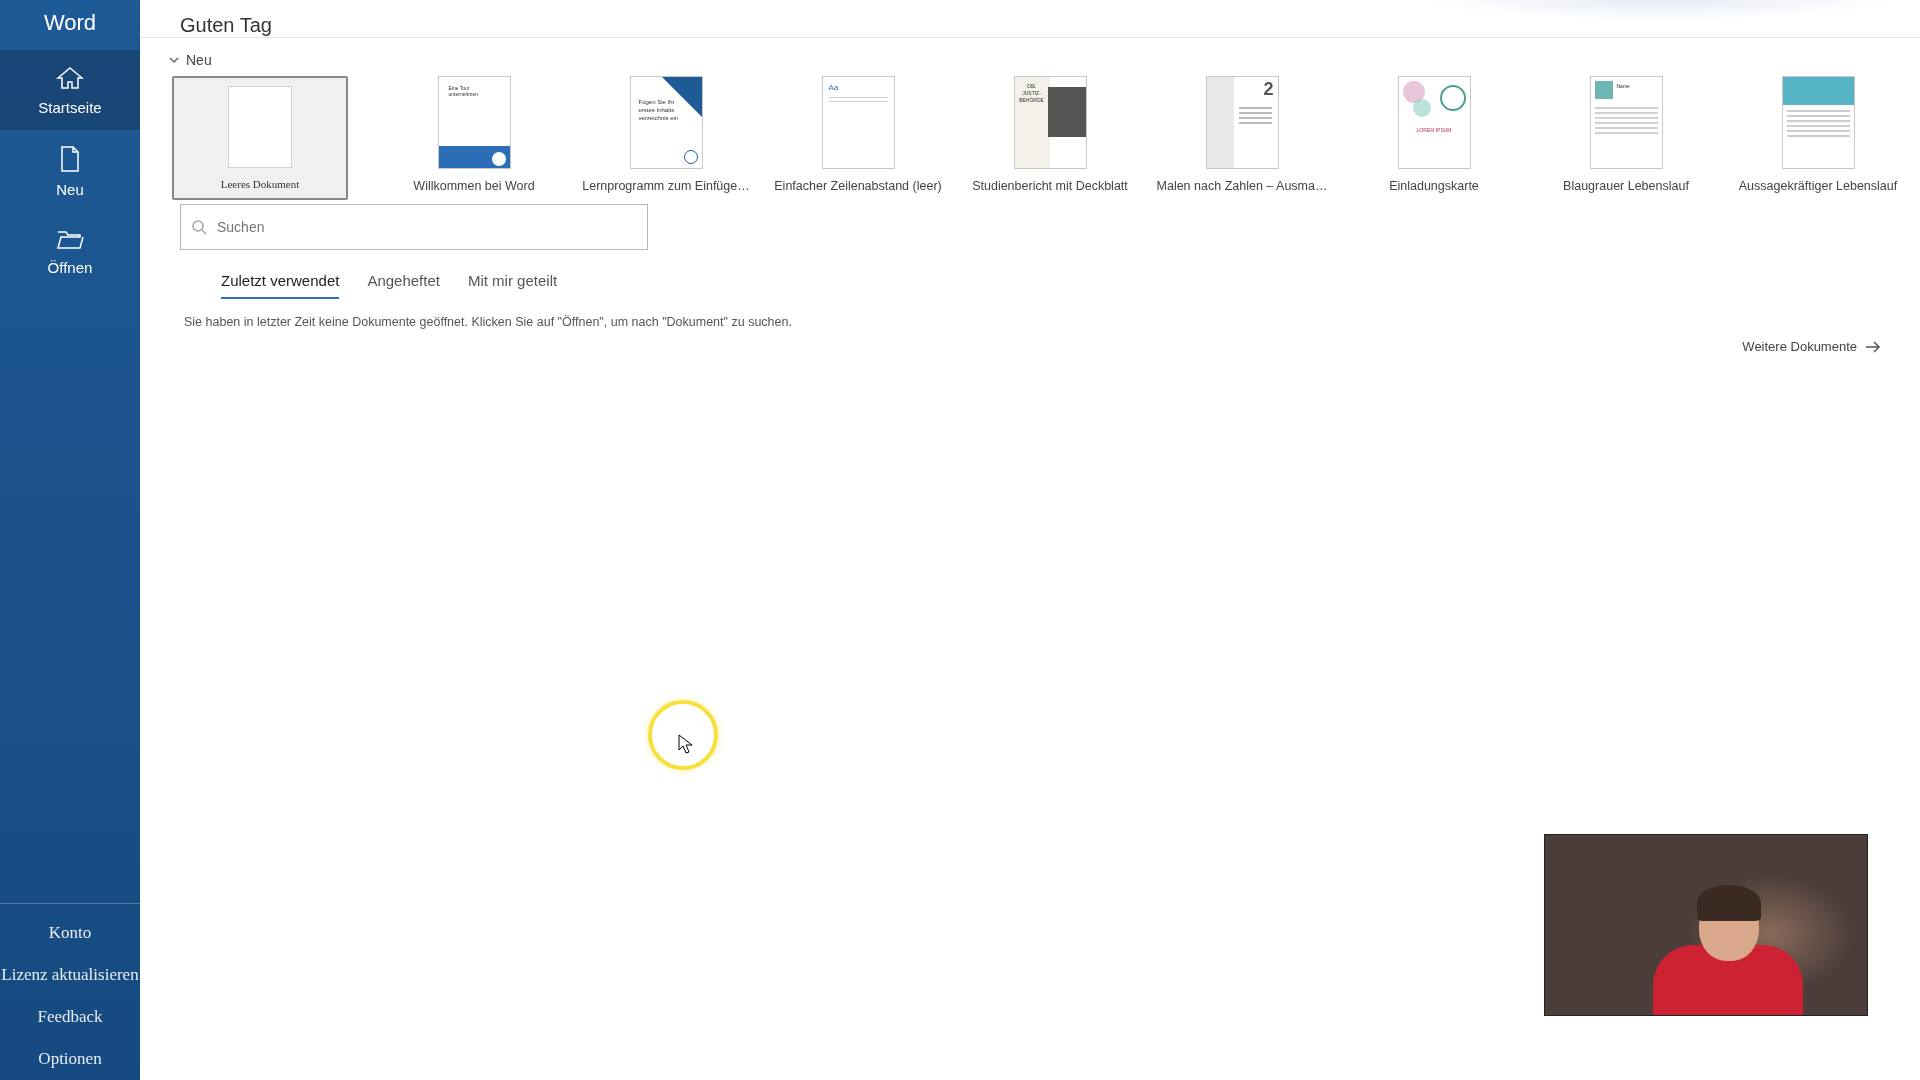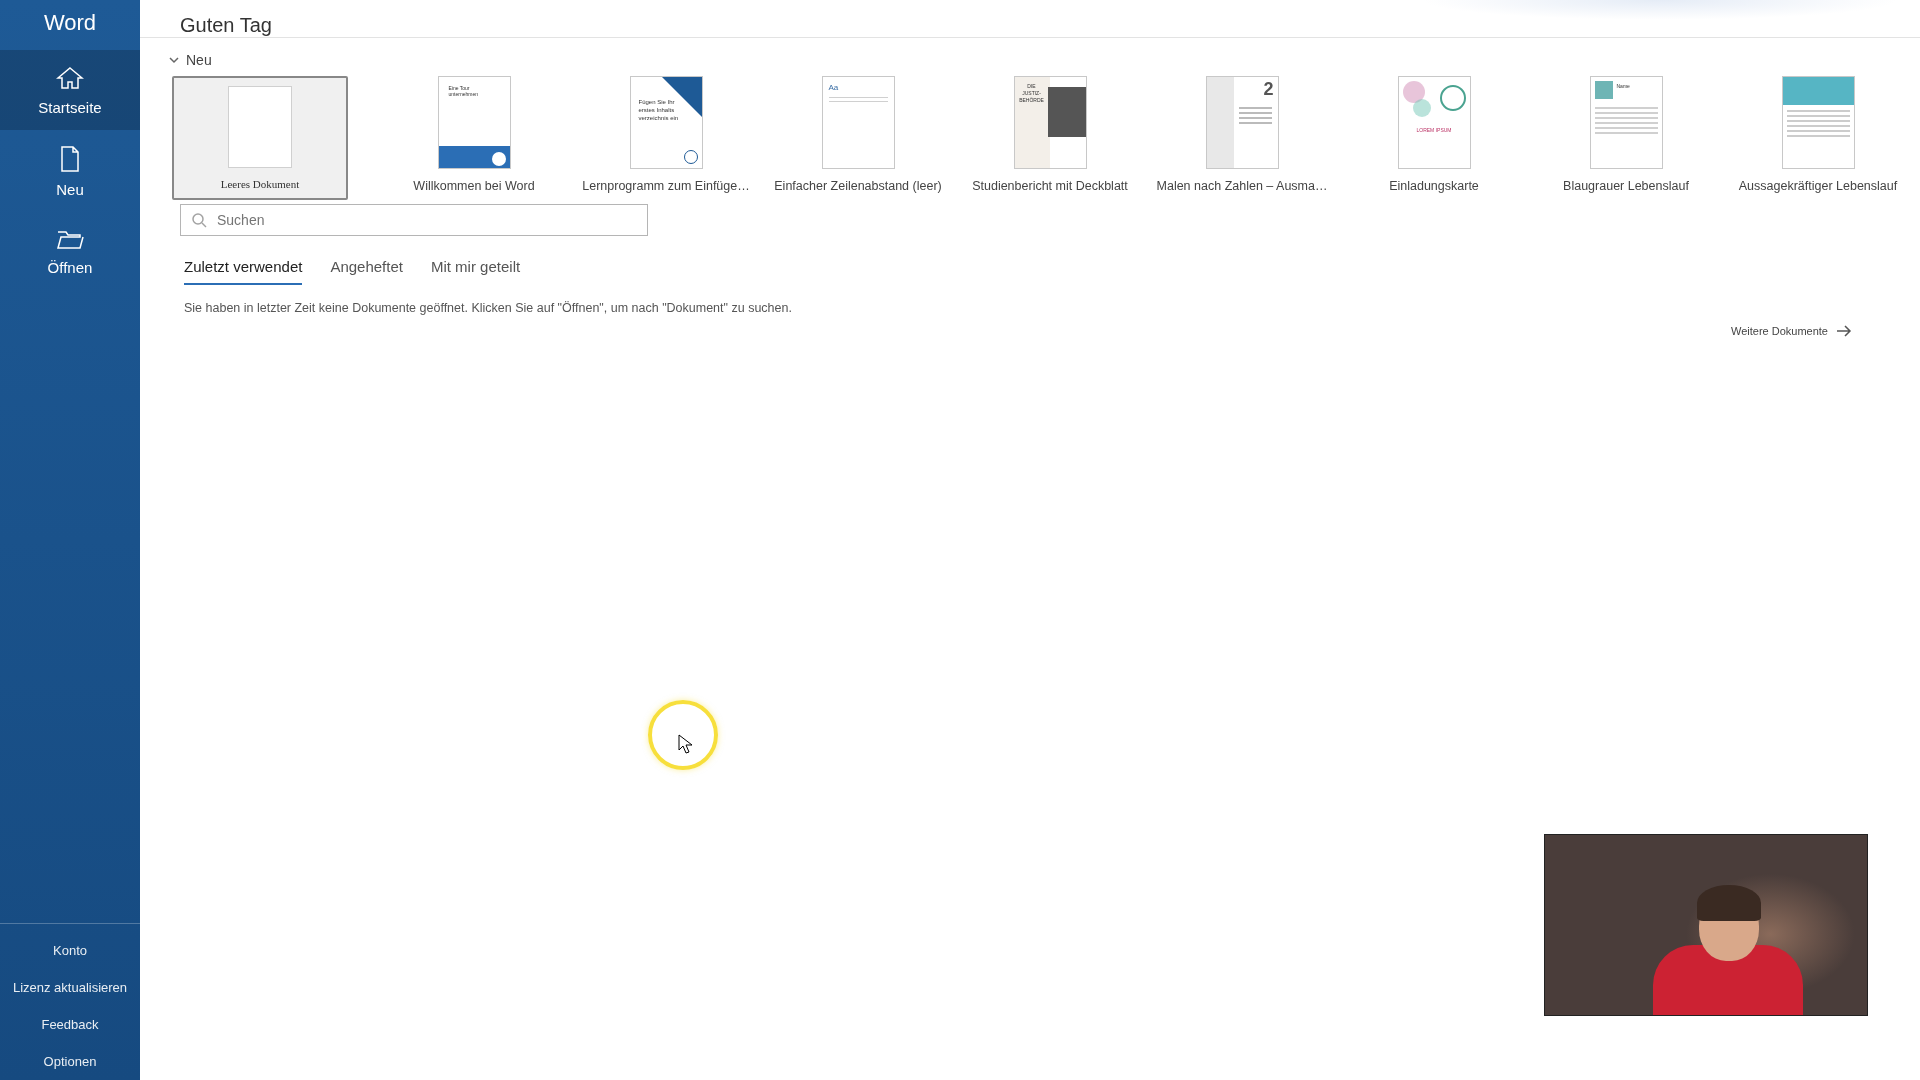--- a/index.html
+++ b/index.html
@@ -14,21 +14,21 @@
   .sidebar-top { flex: 0 0 auto; }
   .sidebar-title { color: #fff; font-size: 22px; font-weight: 400; padding: 10px 0 14px 0; text-align: center; }
   .nav-item {
     display: flex; flex-direction: column; align-items: center; justify-content: center;
     color: #fff; font-size: 15px; padding: 16px 0 14px 0; cursor: pointer;
   }
   .nav-item.selected { background: rgba(0,0,0,0.2); }
   .nav-icon { margin-bottom: 6px; }
   .sidebar-spacer { flex: 1 1 auto; }
   .sidebar-bottom { border-top: 1px solid rgba(255,255,255,0.25); padding: 8px 0 0 0; }
-  .bottom-item { color: #fff; font-size: 13px; text-align: center; padding: 11px 0; cursor: pointer; opacity: 0.9; }
+  .bottom-item { color: #fff; font-size: 17px; text-align: center; padding: 11px 0; cursor: pointer; opacity: 0.9; font-family: Liberation Serif, serif; }
 
   
   .main { position: absolute; left: 140px; top: 0; right: 0; bottom: 0; background: #fff; }
   .header-row { height: 38px; display: flex; align-items: flex-end; padding: 0 40px; border-bottom: 1px solid #e3e3e3; }
   .header-title { font-size: 20px; color: #333; font-weight: 400; }
 
   .section-neu { padding: 14px 40px 0 28px; }
   .collapse-row { display: flex; align-items: center; font-size: 14px; color: #444; margin-bottom: 8px; }
   .collapse-row svg { margin-right: 6px; }
 
@@ -82,34 +82,34 @@
 
   .more-link {
     font-size: 13.5px; color: #444; display: flex; align-items: center; justify-content: flex-end;
     padding: 20px 48px 6px 0; cursor: pointer;
   }
   .more-link svg { margin-left: 8px; }
 
   
   .search-row { padding: 4px 40px 0 40px; }
   .search-box {
-    width: 468px; height: 32px; border: 1px solid #b5b5b5; display: flex; align-items: center; padding: 0 10px;
+    width: 468px; height: 46px; border: 1px solid #b5b5b5; display: flex; align-items: center; padding: 0 10px;
   }
   .search-box svg { margin-right: 10px; opacity: 0.6; }
   .search-input { border: none; outline: none; font-size: 14px; flex: 1; color: #444; background: transparent; }
 
   .tabs-row { display: flex; gap: 28px; padding: 22px 40px 0 44px; font-size: 15px; color: #555; }
   .tab { padding-bottom: 8px; cursor: pointer; }
-  .tab.active { color: #222; border-bottom: 2px solid #2b6eb5; font-weight: 400; }
+  .tab.active { color: #222; border-bottom: 2px solid #2b6eb5; font-weight: 400; margin-left: 37px; }
 
   .empty-msg { font-size: 12.5px; color: #555; padding: 16px 40px 0 44px; }
 
   .more-docs {
-    font-size: 11px; color: #444; display: flex; align-items: center; justify-content: flex-end;
-    padding: 10px 68px 0 0; cursor: pointer;
+    font-size: 13px; color: #444; display: flex; align-items: center; justify-content: flex-end;
+    padding: 10px 39px 0 0; cursor: pointer;
   }
   .more-docs svg { margin-left: 8px; }
 
   
   .highlight-ring {
     position: absolute; width: 70px; height: 70px; border: 4px solid #f7df3c; border-radius: 50%;
     left: 648px; top: 700px; pointer-events: none;
     box-shadow: 0 0 6px rgba(247,223,60,0.5);
   }
   .cursor-arrow { position: absolute; left: 678px; top: 734px; pointer-events: none; }

